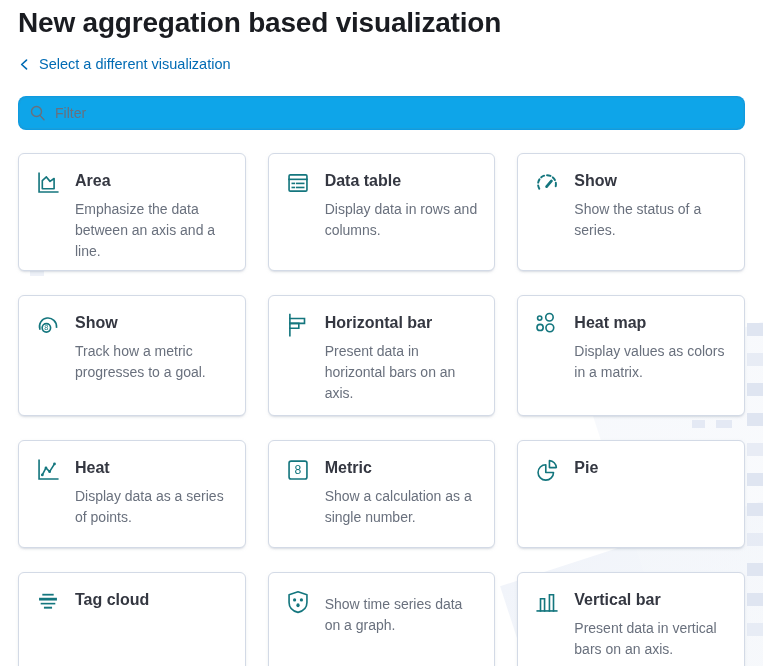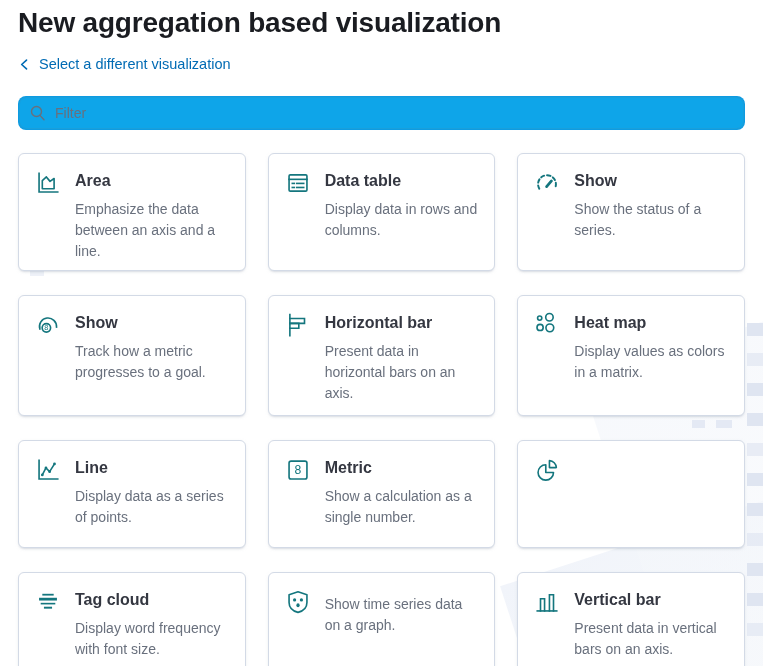--- a/index.html
+++ b/index.html
@@ -229,21 +229,21 @@
           <svg width="26" height="26" viewBox="0 0 32 32">
       <path d="M5 4 V27 H28" fill="none" stroke="#14767e" stroke-width="2" stroke-linecap="square"></path>
       <polyline points="9,22 13.5,13.5 18,18 24,8.5" fill="none" stroke="#14767e" stroke-width="2" stroke-linejoin="round"></polyline>
       <circle cx="9" cy="22" r="1.7" fill="#14767e"></circle>
             <circle cx="13.5" cy="13.5" r="1.7" fill="#14767e"></circle>
       <circle cx="18" cy="18" r="1.7" fill="#14767e"></circle>
             <circle cx="24" cy="8.5" r="1.7" fill="#14767e"></circle>
           </svg>
         </span>
     <span class="viz-text">
-      <div class="viz-title">Line</div>
+      <div class="viz-title">Heat</div>
       <div class="viz-desc">Display data as a series of points.</div>
     </span>
   </div>
       <div class="viz-card">
     <span class="viz-icon">
           <svg width="26" height="26" viewBox="0 0 32 32">
       <rect x="5" y="5" width="22" height="22" rx="2.5" fill="none" stroke="#14767e" stroke-width="2" stroke-linecap="square"></rect>
       <text x="16" y="21.5" text-anchor="middle" font-family="Liberation Sans, sans-serif" font-size="15" fill="#14767e">8</text>
           </svg>
         </span>
@@ -253,34 +253,34 @@
     </span>
   </div>
       <div class="viz-card">
     <span class="viz-icon">
           <svg width="26" height="26" viewBox="0 0 32 32">
       <path d="M14.5 9.5 A 9.5 9.5 0 1 0 24 19 L14.5 19 Z" fill="none" stroke="#14767e" stroke-width="2" stroke-linecap="square" stroke-linejoin="round"></path>
       <path d="M19 4.5 A 9 9 0 0 1 27.5 13 L19 13 Z" fill="none" stroke="#14767e" stroke-width="2" stroke-linecap="square" stroke-linejoin="round"></path>
           </svg>
         </span>
     <span class="viz-text">
+      <div class="viz-title">Pie</div>
     </span>
   </div>
       <div class="viz-card">
     <span class="viz-icon">
           <svg width="26" height="26" viewBox="0 0 32 32">
       <line x1="9" y1="7" x2="23" y2="7" fill="none" stroke="#14767e" stroke-width="2.2"></line>
       <line x1="5" y1="12.5" x2="27" y2="12.5" fill="none" stroke="#14767e" stroke-width="3.4"></line>
       <line x1="7" y1="18" x2="25" y2="18" fill="none" stroke="#14767e" stroke-width="2"></line>
       <line x1="11" y1="23" x2="21" y2="23" fill="none" stroke="#14767e" stroke-width="2.4"></line>
           </svg>
         </span>
     <span class="viz-text">
       <div class="viz-title">Tag cloud</div>
-      <div class="viz-desc">Display word frequency with font size.</div>
     </span>
   </div>
       <div class="viz-card">
     <span class="viz-icon">
           <svg width="26" height="26" viewBox="0 0 32 32">
       <path d="M16 3.5 L27 7 V16.5 C27 23 22.5 27 16 28.8 C9.5 27 5 23 5 16.5 V7 Z" fill="none" stroke="#14767e" stroke-width="2" stroke-linecap="square" stroke-linejoin="round"></path>
       <circle cx="11.8" cy="13.5" r="2" fill="#14767e"></circle>
       <circle cx="20.2" cy="13.5" r="2" fill="#14767e"></circle>
       <ellipse cx="16" cy="20" rx="2" ry="2.4" fill="#14767e"></ellipse>
           </svg>

